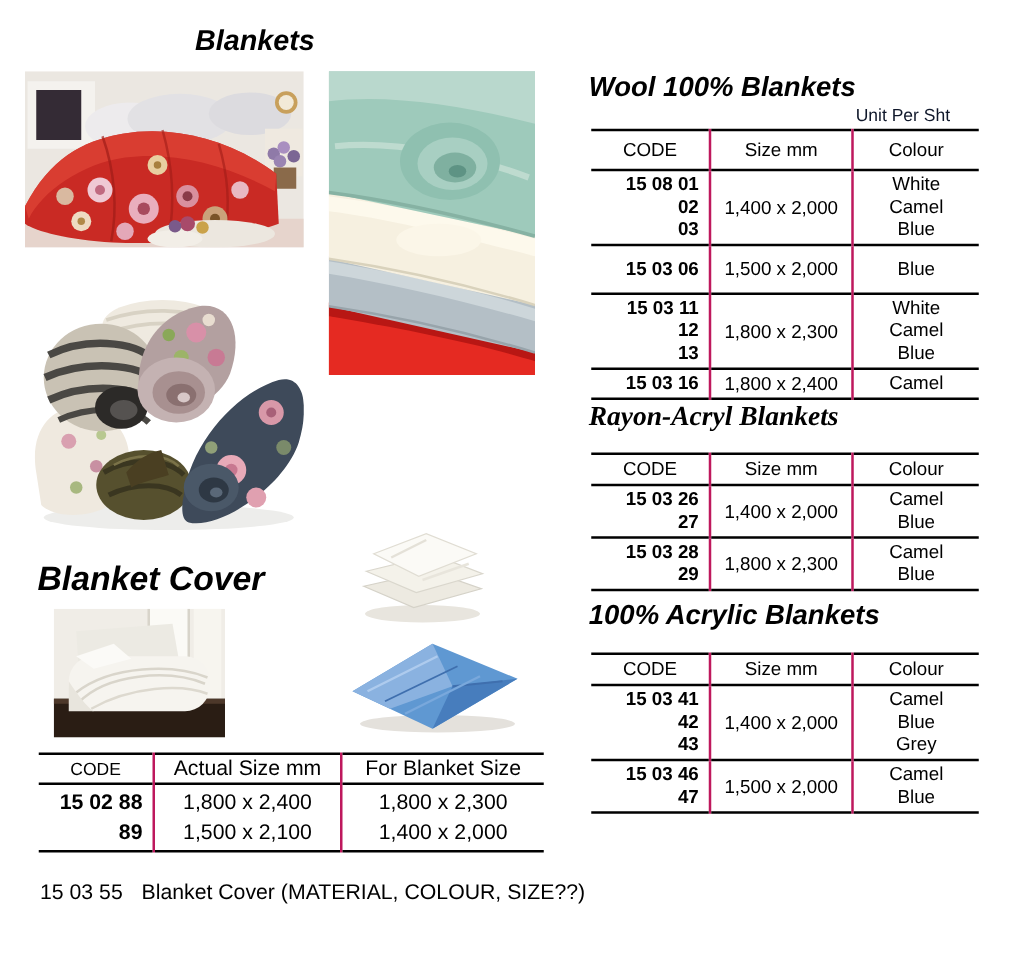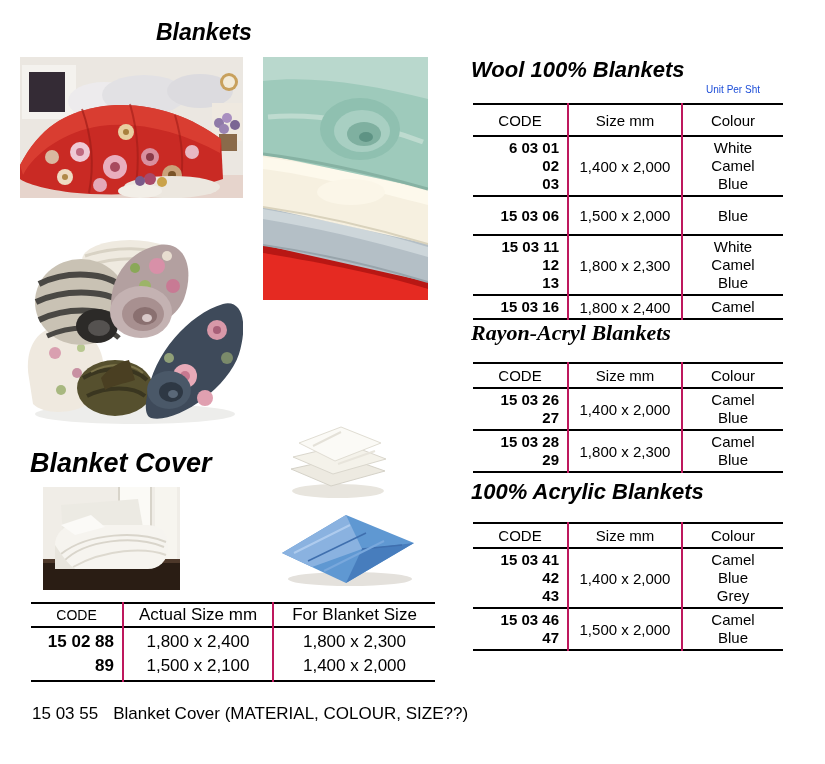--- a/index.html
+++ b/index.html
@@ -5,21 +5,21 @@
   html,body{margin:0;padding:0;background:#fff;}
   #page{
     position:relative;width:825px;height:764px;background:#ffffff;
     font-family:"Liberation Sans",sans-serif;color:#000;overflow:hidden;
   }
   .abs{position:absolute;}
   .title{font-weight:bold;font-style:italic;color:#000;white-space:nowrap;}
   .t-main{font-size:23px;}
   .t-side{font-size:22px;}
   .t-cover{font-size:27px;}
-  .unit-note{font-size:10px;color:#1d4ed8;white-space:nowrap;}
+  .unit-note{font-size:14px;color:#0f172a;white-space:nowrap;}
 
   table.ptable{
     border-collapse:collapse;table-layout:fixed;
     border-top:2px solid #000;border-bottom:2px solid #000;
     font-size:15px;color:#000;
   }
   table.ptable th{font-weight:normal;font-size:15px;text-align:center;vertical-align:middle;padding:0;}
   table.ptable td{vertical-align:middle;padding:2px 0;}
   table.ptable tbody td{border-top:2px solid #000;}
   .vl{border-left:2px solid #be185d;}
@@ -220,21 +220,21 @@
     <thead>
       <tr style="height:32px;">
         <th>CODE</th>
         <th class="vl">Size mm</th>
         <th class="vl">Colour</th>
       </tr>
     </thead>
     <tbody>
       <tr style="height:54px;">
         <td class="code-cell">
-          <div>6 03 01</div>
+          <div>15 08 01</div>
           <div>02</div>
           <div>03</div>
         </td>
         <td class="vl size-cell">1,400 x 2,000</td>
         <td class="vl colour-cell">
           <div class="colour-inner">
             <div>White</div>
             <div>Camel</div>
             <div>Blue</div>
           </div>

